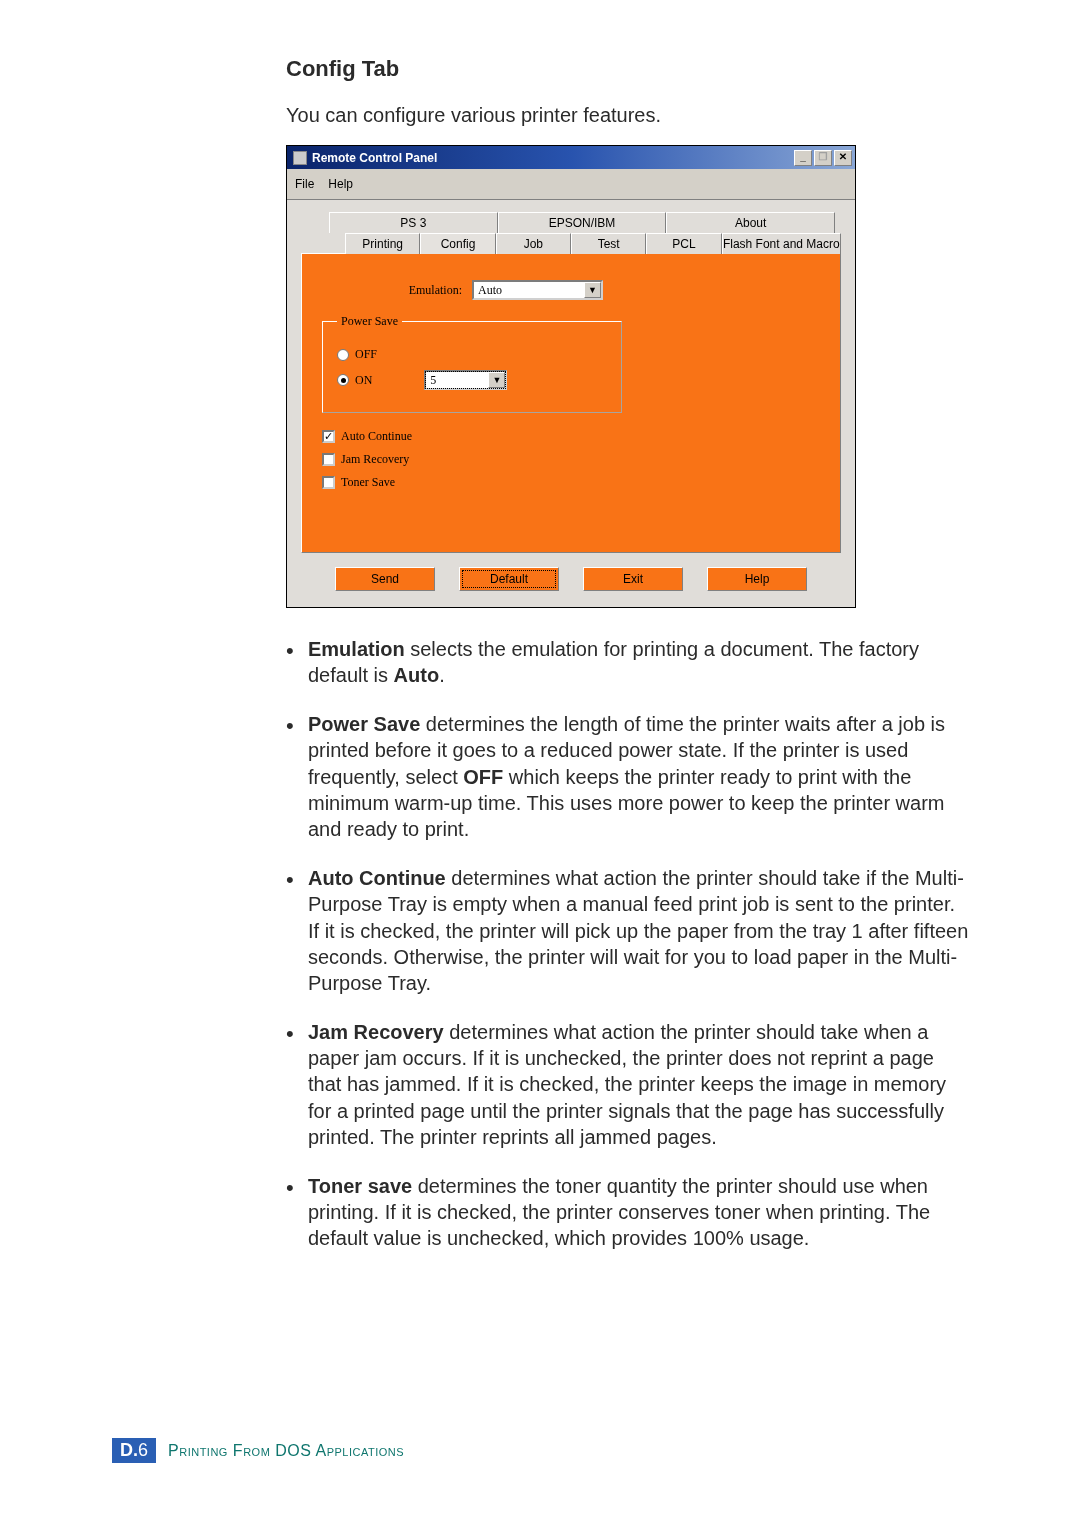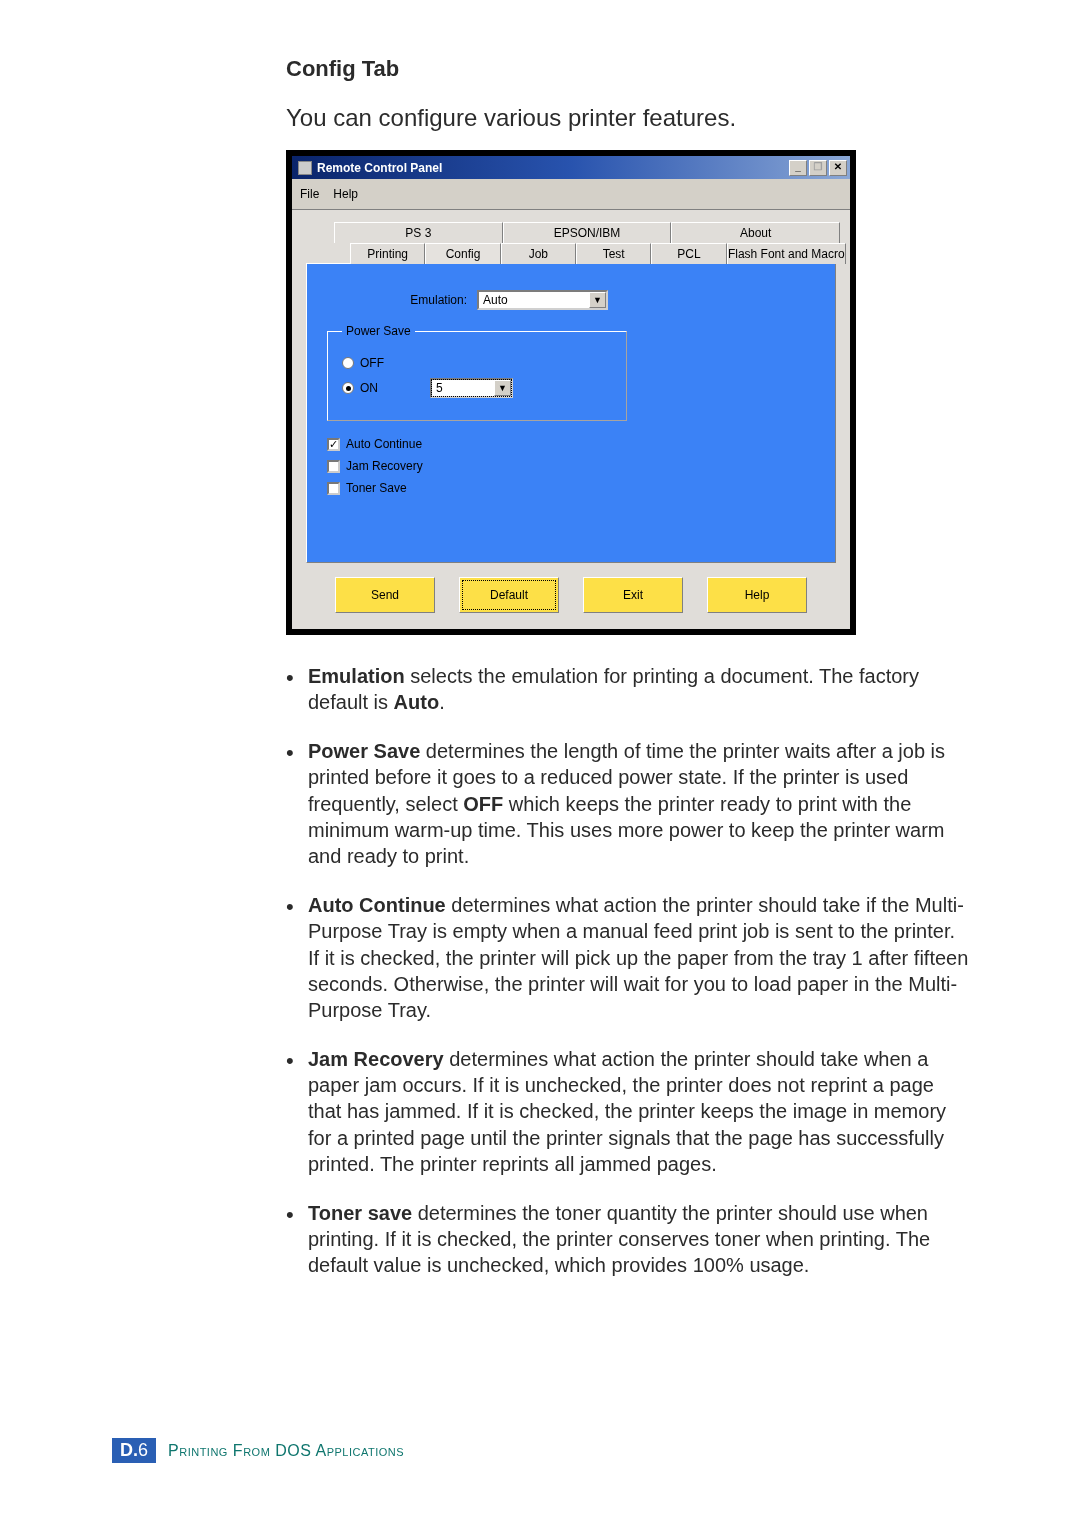--- a/index.html
+++ b/index.html
@@ -13,28 +13,28 @@
   }
   .content {
     padding: 56px 110px 0 286px;
   }
   h2.config-title {
     font-size: 22px;
     font-weight: bold;
     margin-bottom: 22px;
   }
   p.intro {
-    font-size: 24px;
+    font-size: 20px;
     margin-bottom: 18px;
   }
   
   .dialog {
     width: 570px;
     background: #d6d2ce;
-    border: 6px solid #000000;
+    border: 1px solid #000000;
     margin: 0 10px 28px 0;
     font-family: Tahoma, Arial, sans-serif;
     font-size: 12px;
     color: #000;
   }
   .titlebar {
     height: 23px;
     background: linear-gradient(to right, #0a246a 0%, #2853ae 50%, #8aa7d6 100%);
     display: flex;
     align-items: center;
@@ -92,24 +92,25 @@
   .tabstrip.row2 { width: 540px; padding-left: 44px; }
   .tab.active {
     background: #e5e2de;
     z-index: 2;
   }
   .tab.back { top: 0; }
   .tab-panel {
     border: 1px solid #fff;
     border-right-color: #808080;
     border-bottom-color: #808080;
-    background: #3b82f6;
+    background: #f97316;
     padding: 26px 20px 28px 20px;
     min-height: 300px;
     margin-top: -1px;
+    font-family: Liberation Serif, serif;
   }
   .row-field { display: flex; align-items: center; margin-bottom: 14px; }
   .row-field .lbl { width: 150px; text-align: right; padding-right: 10px; }
   .dropdown {
     display: inline-flex; align-items: center;
     background: #fff;
     border: 2px inset #d0d0d0;
     height: 20px;
   }
   .dropdown .dd-text { padding: 0 8px 0 4px; min-width: 110px; font-size: 12px; }
@@ -137,22 +138,22 @@
   }
   .radio .dot { width: 5px; height: 5px; border-radius: 50%; background: #000; }
   .checkbox {
     width: 13px; height: 13px; background: #fff;
     border: 2px inset #ccc;
     display: inline-flex; align-items: center; justify-content: center;
     font-size: 11px; line-height: 9px;
   }
   .buttons-row { display: flex; justify-content: center; gap: 24px; margin-top: 14px; }
   .btn {
-    width: 100px; height: 36px;
-    background: #fde047;
+    width: 100px; height: 24px;
+    background: #f97316;
     border: 1px solid #fff;
     border-right-color: #808080; border-bottom-color: #808080;
     font-size: 12px;
   }
   .btn.default-focus {
     outline: 1px dotted #000;
     outline-offset: -4px;
   }
   
   ul.notes { list-style: none; padding: 0; }

